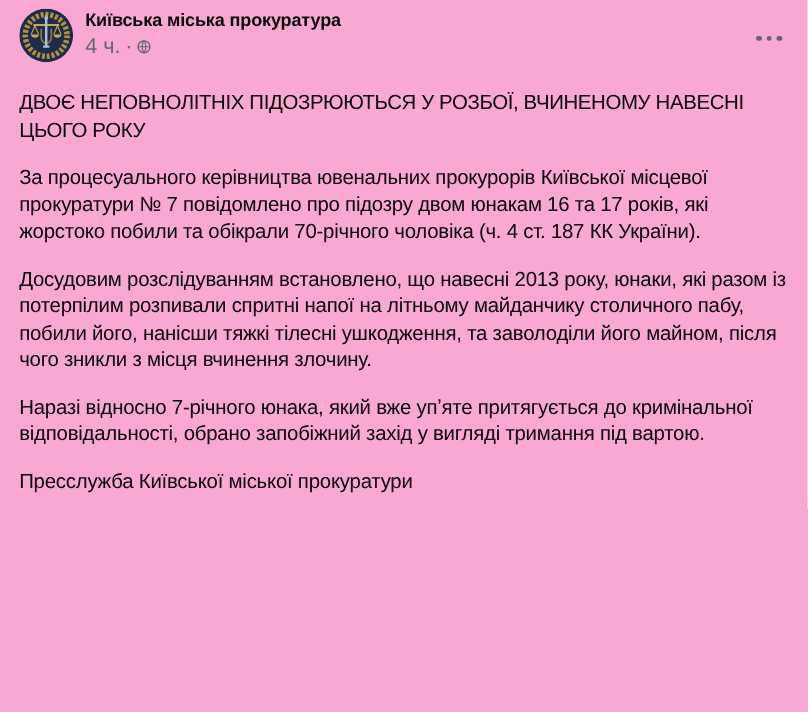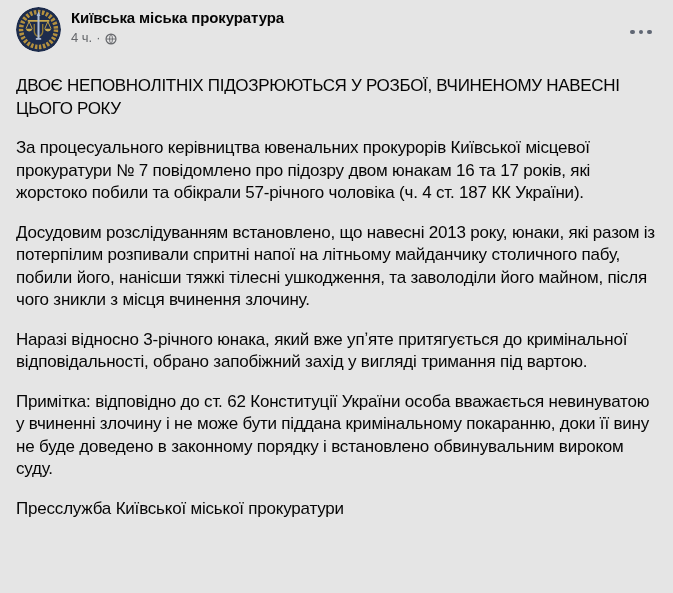--- a/index.html
+++ b/index.html
@@ -4,21 +4,21 @@
 <style>
   html, body {
     margin: 0;
     padding: 0;
     background: #ffffff;
   }
   .post-card {
     position: relative;
     width: 673px;
     height: 593px;
-    background: #e5e5e5;
+    background: #f9a8d4;
     font-family: "Liberation Sans", "DejaVu Sans", sans-serif;
     color: #050505;
     overflow: hidden;
     box-sizing: border-box;
     padding: 6px 16px 0 16px;
   }
   
   .post-header {
     display: flex;
     align-items: flex-start;
@@ -50,21 +50,21 @@
     text-decoration: none;
     line-height: 20px;
     letter-spacing: -0.1px;
     cursor: pointer;
   }
   .timestamp-row {
     display: flex;
     align-items: center;
     gap: 4px;
     margin-top: 2px;
-    font-size: 13px;
+    font-size: 18px;
     color: #65676b;
     line-height: 16px;
   }
   .timestamp-row .ts { cursor: pointer; }
   .globe-icon {
     display: inline-flex;
     align-items: center;
     margin-top: 1px;
   }
   .menu-button {
@@ -156,20 +156,19 @@
           <i></i>
           <i></i>
           <i></i>
         </span>
     </button>
 
   </div>
 
   <div class="post-body">
     <p class="headline">ДВОЄ НЕПОВНОЛІТНІХ ПІДОЗРЮЮТЬСЯ У РОЗБОЇ, ВЧИНЕНОМУ НАВЕСНІ ЦЬОГО РОКУ</p>
-    <p>За процесуального керівництва ювенальних прокурорів Київської місцевої прокуратури № 7 повідомлено про підозру двом юнакам 16 та 17 років, які жорстоко побили та обікрали 57-річного чоловіка (ч. 4 ст. 187 КК України).</p>
+    <p>За процесуального керівництва ювенальних прокурорів Київської місцевої прокуратури № 7 повідомлено про підозру двом юнакам 16 та 17 років, які жорстоко побили та обікрали 70-річного чоловіка (ч. 4 ст. 187 КК України).</p>
     <p>Досудовим розслідуванням встановлено, що навесні 2013 року, юнаки, які разом із потерпілим розпивали спритні напої на літньому майданчику столичного пабу, побили його, нанісши тяжкі тілесні ушкодження, та заволоділи його майном, після чого зникли з місця вчинення злочину.</p>
-    <p>Наразі відносно 3-річного юнака, який вже упʼяте притягується до кримінальної відповідальності, обрано запобіжний захід у вигляді тримання під вартою.</p>
-    <p>Примітка: відповідно до ст. 62 Конституції України особа вважається невинуватою у вчиненні злочину і не може бути піддана кримінальному покаранню, доки її вину не буде доведено в законному порядку і встановлено обвинувальним вироком суду.</p>
+    <p>Наразі відносно 7-річного юнака, який вже упʼяте притягується до кримінальної відповідальності, обрано запобіжний захід у вигляді тримання під вартою.</p>
     <p>Пресслужба Київської міської прокуратури</p>
   </div>
 
 </div>
 
 </body></html>

